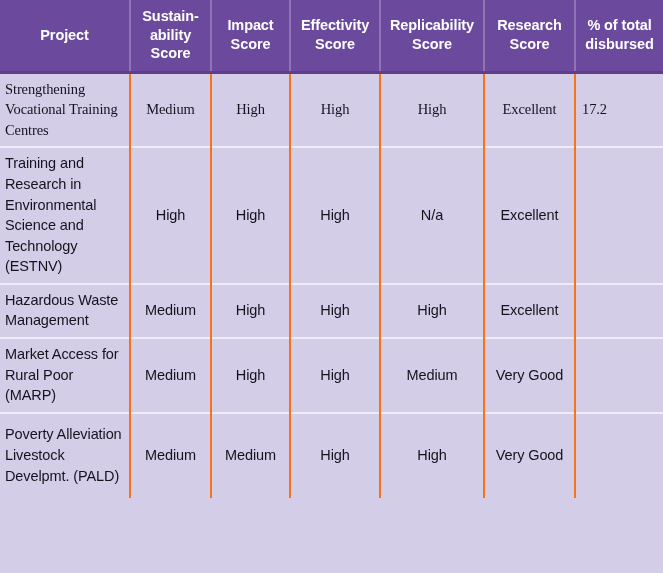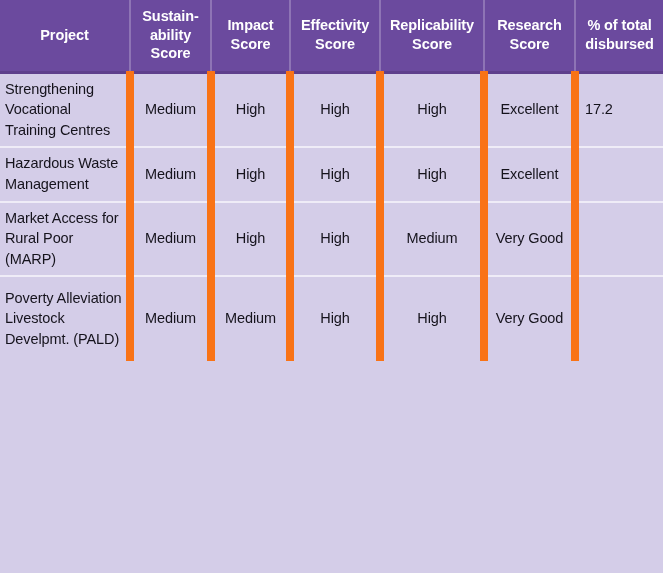--- a/index.html
+++ b/index.html
@@ -65,21 +65,21 @@
 
   
   td {
     background: #d4cde8;
     color: #15131c;
     font-size: 14.5px;
     line-height: 1.42;
     vertical-align: middle;
     padding: 5px 6px 6px 6px;
     border-top: 2px solid #efecf7;
-    border-left: 8px solid #f97316;
+    border-left: 2px solid #f97316;
     box-sizing: border-box;
     letter-spacing: -0.1px;
   }
   td:first-child {
     border-left: 0;
   }
   tbody tr:first-child td {
     border-top: 0;
   }
 
@@ -89,21 +89,21 @@
     padding-right: 3px;
   }
   td.score-cell {
     text-align: center;
   }
   td.pct-cell {
     text-align: left;
   }
 
   
-  tr.r-h1 td { height: 62px; }
+  tr.r-h1 td { height: 62px; font-family: Liberation Serif, serif; }
   tr.r-h2 td { height: 133px; }
   tr.r-h3 td { height: 51px; }
   tr.r-h4 td { height: 62px; }
   tr.r-h5 td { height: 62px; border-radius: 21px; }
   tr.r-h6 td { height: 51px; }
   tr.r-h7 td { height: 85px; }
 </style>
 </head>
 <body>
 
@@ -153,20 +153,29 @@
     <tbody>
       <tr class="r-h1">
         <td class="project-cell">Strengthening Vocational Training Centres</td>
         <td class="score-cell">Medium</td>
         <td class="score-cell">High</td>
         <td class="score-cell">High</td>
         <td class="score-cell">High</td>
         <td class="score-cell">Excellent</td>
         <td class="pct-cell">17.2</td>
       </tr>
+      <tr class="r-h2">
+        <td class="project-cell">Training and Research in Environmental Science and Technology (ESTNV)</td>
+        <td class="score-cell">High</td>
+        <td class="score-cell">High</td>
+        <td class="score-cell">High</td>
+        <td class="score-cell">N/a</td>
+        <td class="score-cell">Excellent</td>
+        <td class="pct-cell"></td>
+      </tr>
       <tr class="r-h3">
         <td class="project-cell">Hazardous Waste Management</td>
         <td class="score-cell">Medium</td>
         <td class="score-cell">High</td>
         <td class="score-cell">High</td>
         <td class="score-cell">High</td>
         <td class="score-cell">Excellent</td>
         <td class="pct-cell"></td>
       </tr>
       <tr class="r-h5">

